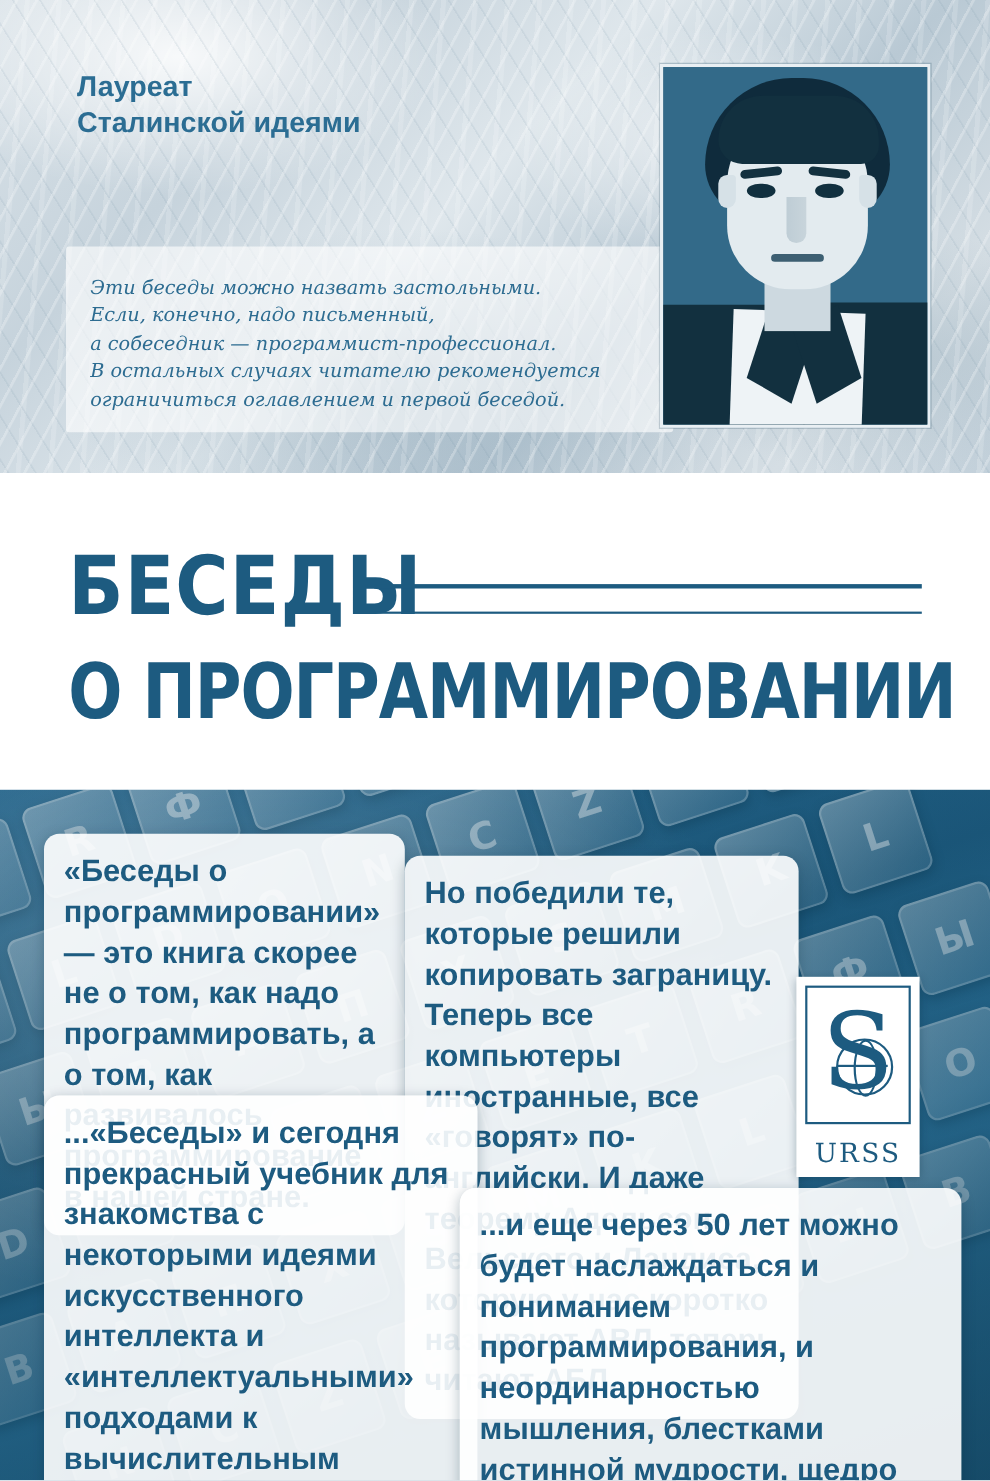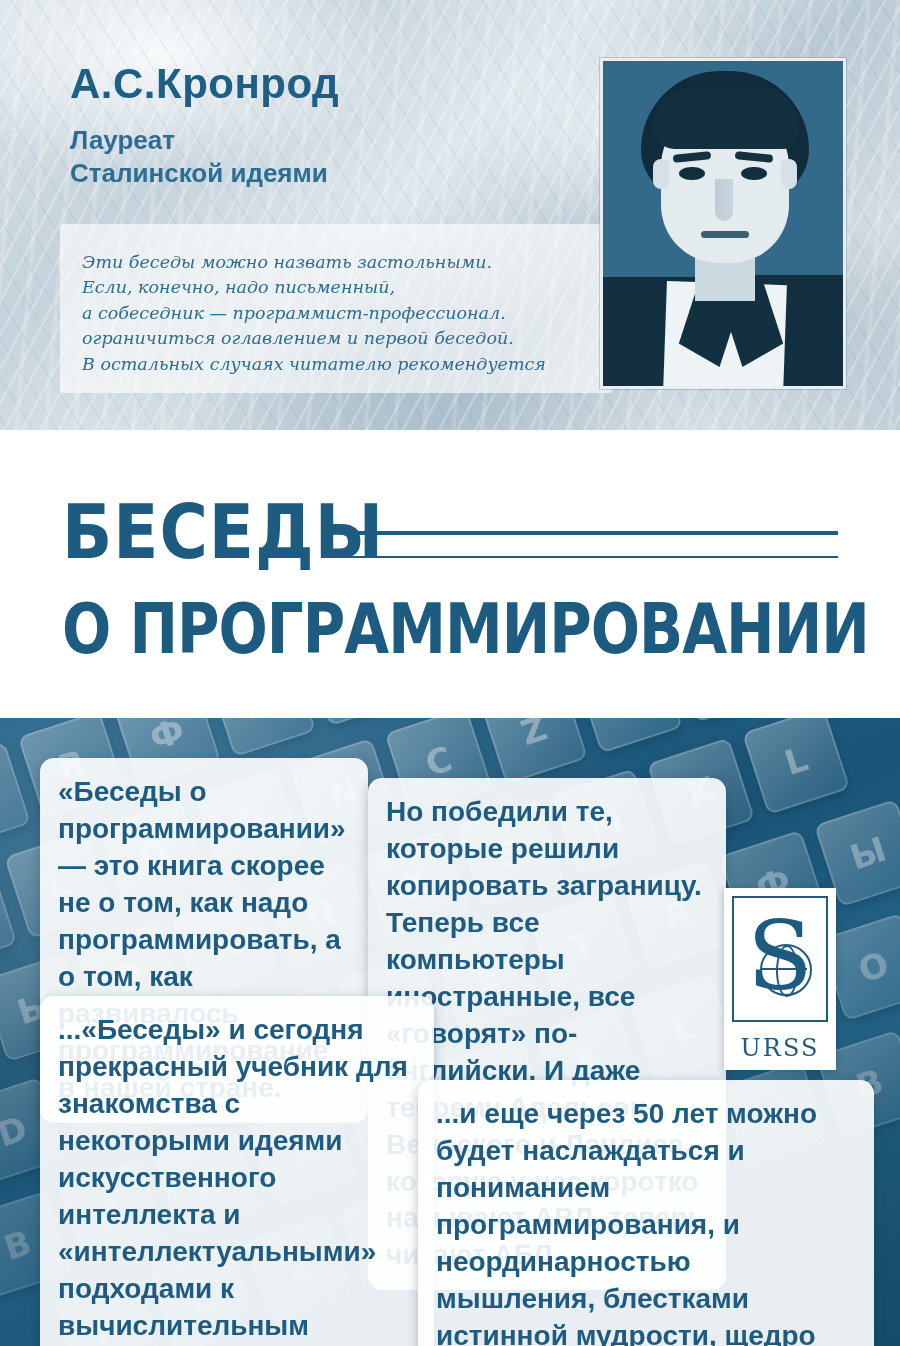--- a/index.html
+++ b/index.html
@@ -380,31 +380,30 @@
   }
 </style>
 </head>
 <body>
 
 <div class="cover">
 
   <div class="top-band"></div>
 
   <div class="title-block">
-    <div class="author-name">А.С.Кронрод</div>
     <div class="author-sub">Лауреат</div>
     <div class="author-sub">Сталинской идеями</div>
   </div>
 
   <div class="quote-panel">
     <div class="quote-line">Эти беседы можно назвать застольными.</div>
     <div class="quote-line">Если, конечно, надо письменный,</div>
     <div class="quote-line">а собеседник — программист-профессионал.</div>
+    <div class="quote-line">В остальных случаях читателю рекомендуется</div>
     <div class="quote-line">ограничиться оглавлением и первой беседой.</div>
-    <div class="quote-line">В остальных случаях читателю рекомендуется</div>
   </div>
 
   <div class="portrait-frame">
     <div class="portrait-photo">
       <div class="p-jacket-l"></div>
       <div class="p-jacket-r"></div>
       <div class="p-shirt"></div>
       <div class="p-collar-l"></div>
       <div class="p-collar-r"></div>
       <div class="p-neck"></div>

